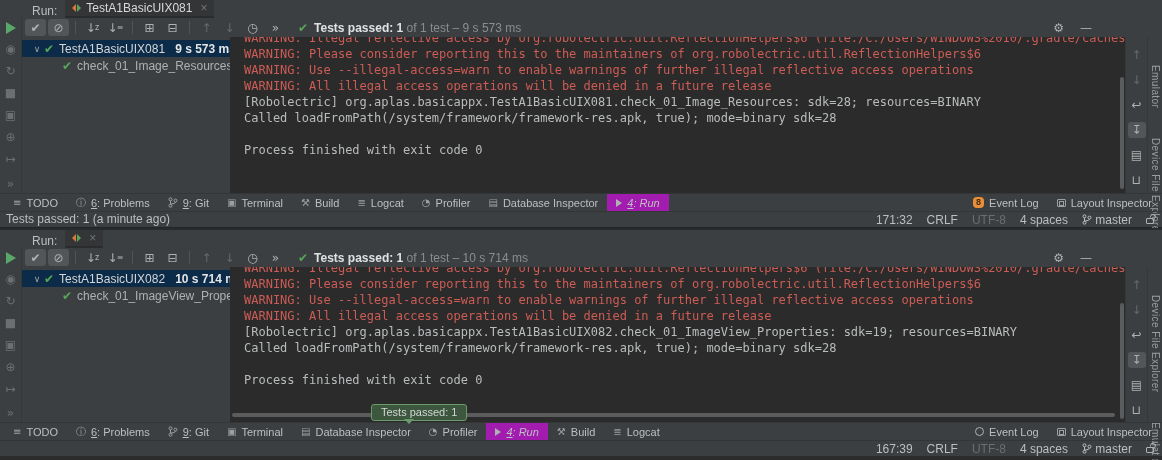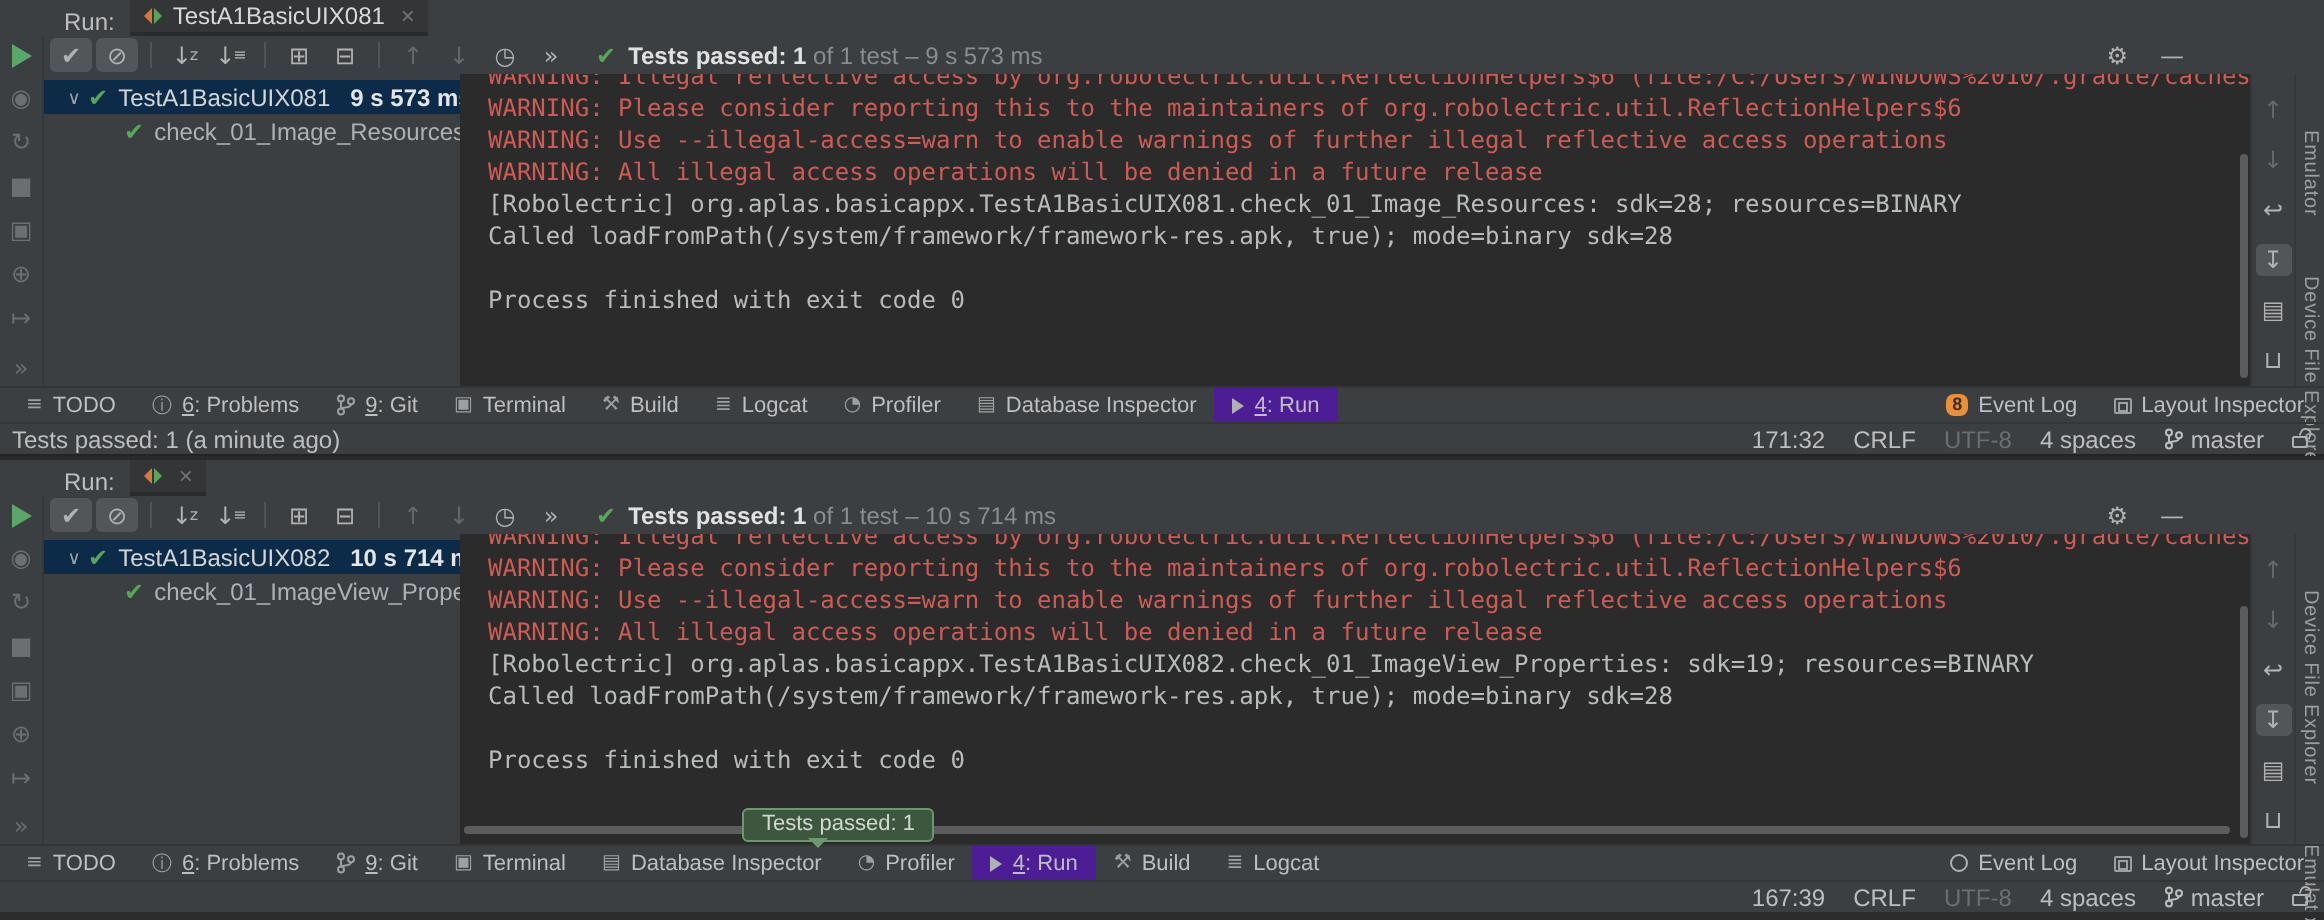--- a/index.html
+++ b/index.html
@@ -67,32 +67,32 @@
   .ctoolbar .gi { width:18px; height:16px; display:flex; align-items:center; justify-content:center; border-radius:3px; color:#afb1b3; font-size:12px; font-family:"DejaVu Sans",sans-serif; }
   .ctoolbar .gi.dim { color:#66686a; }
   .ctoolbar .gi.pressed { background:#525658; }
 
   .sidetabs { width:15px; flex:none; border-left:1px solid #353839; display:flex; flex-direction:column; align-items:center; padding-top:28px; gap:30px; }
   .sidetab { writing-mode:vertical-rl; font-size:10px; color:#9b9ea0; letter-spacing:.4px; white-space:nowrap; }
 
   
   .toolbtnbar { height:18px; flex:none; display:flex; align-items:stretch; border-top:1px solid #333536; padding-left:4px; font-size:11px; }
   .twb { display:flex; align-items:center; gap:5px; padding:0 9px; color:#bdbfc1; white-space:nowrap; }
-  .twb.sel { background:#4c1d95; }
+  .twb.sel { background:#a21caf;font-style:italic; }
   .twb .ic { font-family:"DejaVu Sans",sans-serif; font-size:10px; color:#9da0a2; }
   .twb .u { text-decoration:underline; }
   .tri-run { width:0; height:0; border-left:6px solid #afb1b3; border-top:4px solid transparent; border-bottom:4px solid transparent; }
   .twb-right { margin-left:auto; display:flex; align-items:center; gap:18px; padding-right:10px; }
   .badge8 { background:#eb8f36; color:#422f10; font-weight:bold; font-size:9px; border-radius:4px; padding:0 3px; height:11px; line-height:11px; }
   .ring { width:9px; height:9px; border:1px solid #afb1b3; border-radius:50%; display:inline-block; }
   .liq { width:9px; height:8px; border:1px solid #9da0a2; border-radius:1px; display:inline-block; position:relative; }
   .liq::after { content:''; position:absolute; left:1px; top:1px; width:3px; height:3px; border:1px solid #9da0a2; }
 
   
-  .statusbar { height:16px; flex:none; display:flex; align-items:center; border-top:1px solid #333536; padding:0 8px 0 6px; }
+  .statusbar { height:16px; flex:none; display:flex; border-top:1px solid #333536; padding:0 8px 0 6px; }
   .statmsg { color:#bcbec0; }
   .statright { margin-left:auto; display:flex; align-items:center; gap:14px; color:#bcbec0; }
   .statright .dim { color:#6b6e70; }
   .lockic { width:8px; height:6px; border:1px solid #afb1b3; border-radius:1px; position:relative; display:inline-block; margin-top:3px; }
   .lockic::before { content:''; position:absolute; top:-5px; left:2.5px; width:4px; height:4px; border:1px solid #afb1b3; border-bottom:none; border-radius:3px 3px 0 0; transform:rotate(24deg); }
 
   .branchsvg { display:inline-block; vertical-align:-1px; }
 
   
   .tip { position:absolute; left:371px; top:174px; background:#3d573f; border:1px solid #6a9a6a; border-radius:3px; color:#d3d6d3; font-size:11px; padding:1px 9px 2px; z-index:5; }

